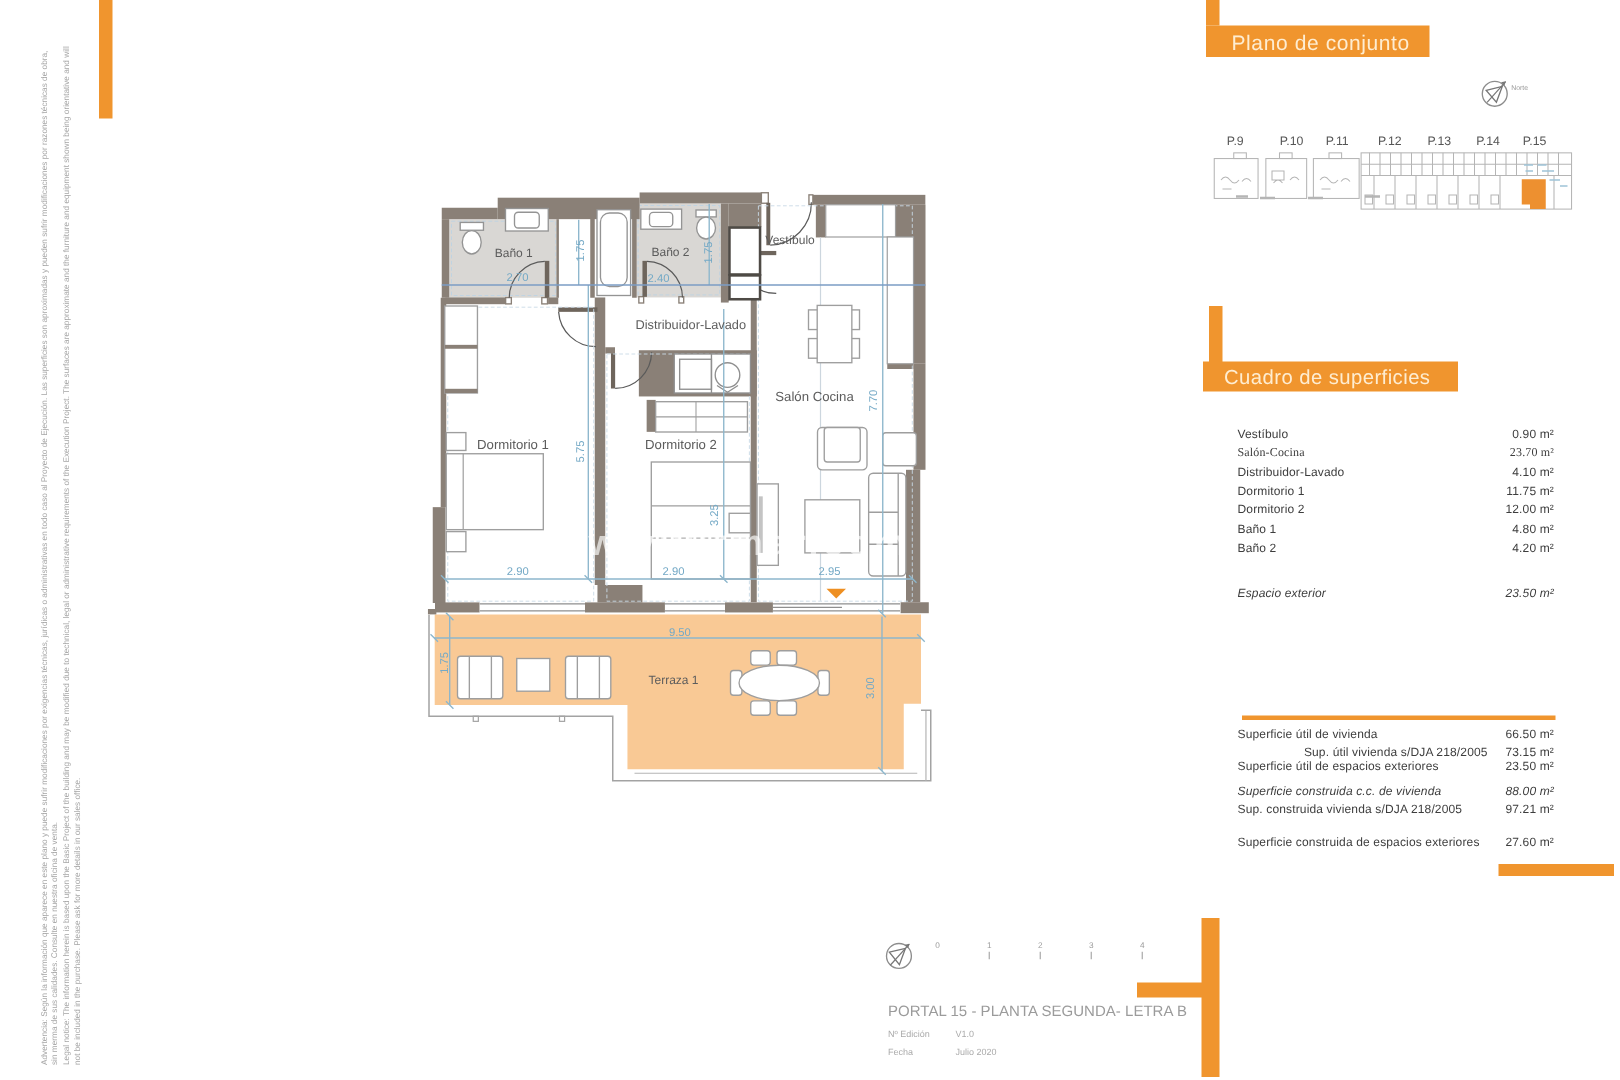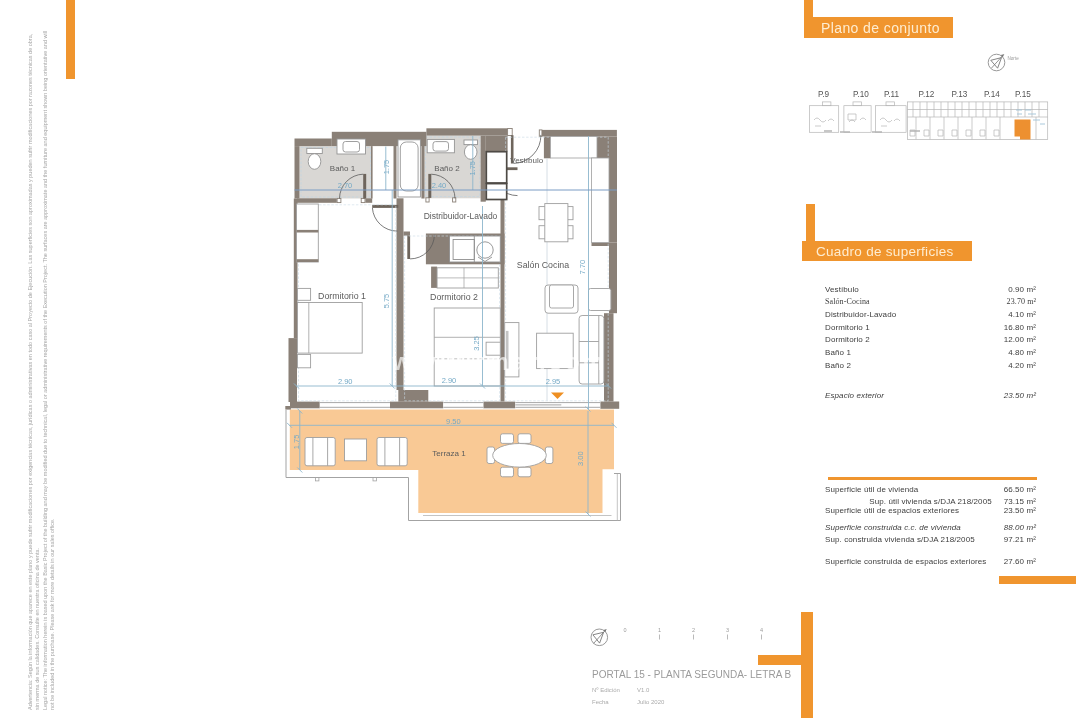--- a/index.html
+++ b/index.html
@@ -67,21 +67,21 @@
 
 <div class="abs orange" style="left:806px;top:203.8px;width:9px;height:38px;"></div>
 
 <div class="abs orange" style="left:802px;top:241.3px;width:170px;height:20px;">
   <div style="position:absolute;left:14px;top:2.5px;font-size:13.5px;color:rgba(255,243,222,0.93);letter-spacing:0.3px;">Cuadro de superficies</div>
 </div>
 
 <div class="row8" style="top:284.5px;">Vestíbulo<span class="v">0.90 m²</span></div>
 <div class="row8" style="top:297.2px;font-family:Liberation Serif, serif;">Salón-Cocina<span class="v">23.70 m²</span></div>
 <div class="row8" style="top:309.8px;">Distribuidor-Lavado<span class="v">4.10 m²</span></div>
-<div class="row8" style="top:322.5px;">Dormitorio 1<span class="v">16.80 m²</span></div>
+<div class="row8" style="top:322.5px;">Dormitorio 1<span class="v">11.75 m²</span></div>
 <div class="row8" style="top:335.2px;">Dormitorio 2<span class="v">12.00 m²</span></div>
 <div class="row8" style="top:347.8px;">Baño 1<span class="v">4.80 m²</span></div>
 <div class="row8" style="top:360.5px;">Baño 2<span class="v">4.20 m²</span></div>
 <div class="row8" style="top:390.5px;font-style:italic;">Espacio exterior<span class="v">23.50 m²</span></div>
 
 <div class="abs orange" style="left:828px;top:477px;width:208.7px;height:3.2px;"></div>
 
 <div class="row8" style="top:484.5px;">Superficie útil de vivienda<span class="v">66.50 m²</span></div>
 <div class="row8" style="top:497.2px;text-align:center;">Sup. útil vivienda s/DJA 218/2005<span class="v">73.15 m²</span></div>
 <div class="row8" style="top:506px;">Superficie útil de espacios exteriores<span class="v">23.50 m²</span></div>

